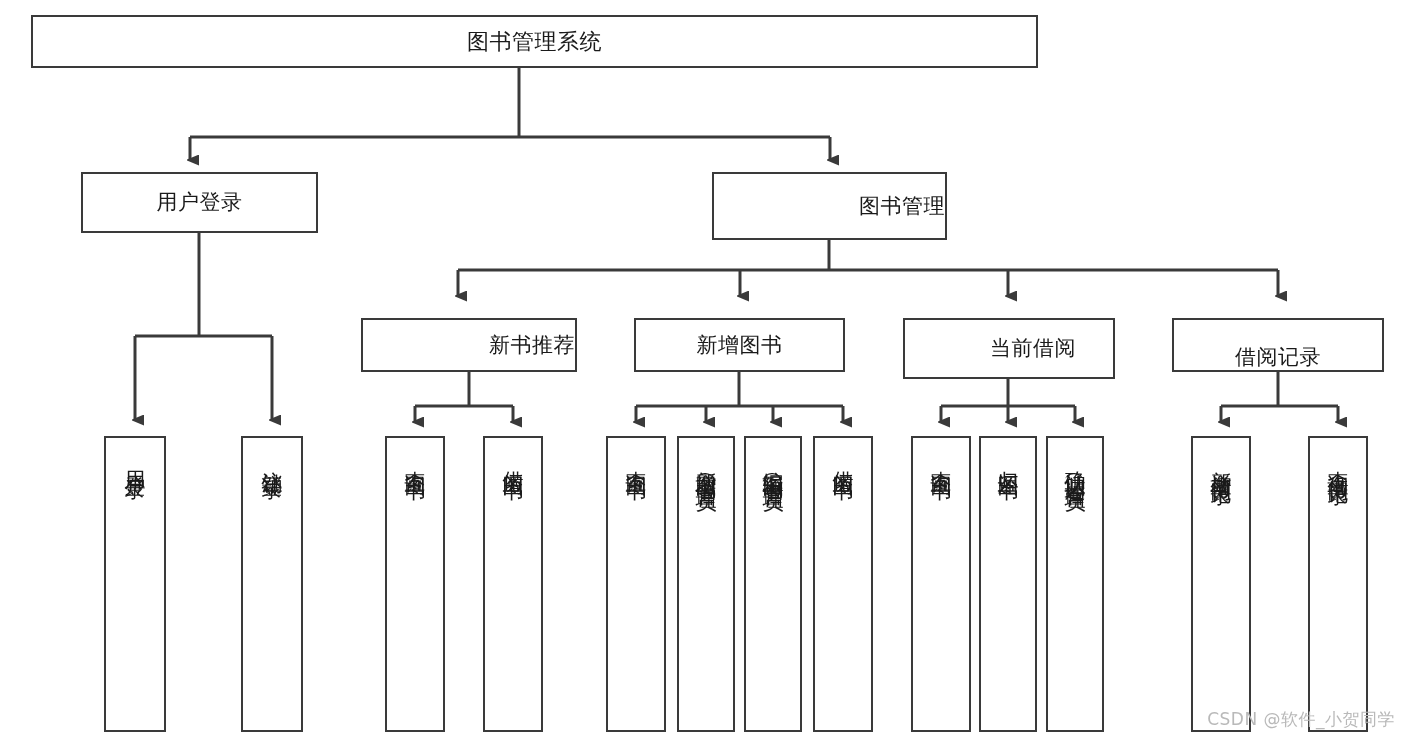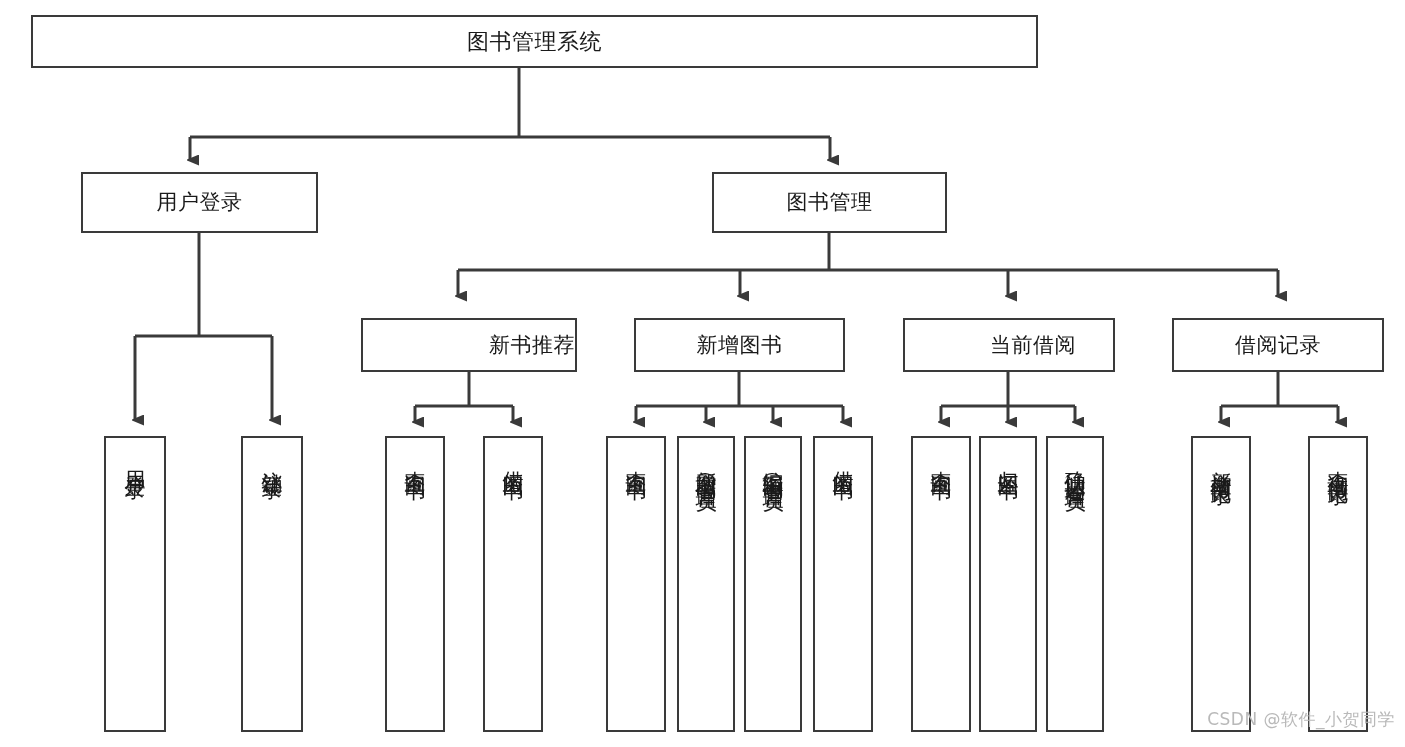--- a/index.html
+++ b/index.html
@@ -124,34 +124,34 @@
     </g>
   </svg>
 
   <div class="node horiz root" style="left:15px;top:15px;width:1007px;height:53px;margin-left:16px;">
     <span class="lbl">图书管理系统</span>
   </div>
 
   <div class="node horiz" style="left:81px;top:172px;width:237px;height:61px;">
     <span class="lbl">用户登录</span>
   </div>
-  <div class="node horiz" style="left:712px;top:172px;width:235px;height:61px;">
+  <div class="node horiz" style="left:712px;top:172px;width:235px;height:68px;justify-content:flex-end;">
     <span class="lbl">图书管理</span>
   </div>
 
   <div class="node horiz" style="left:361px;top:318px;width:216px;height:54px;justify-content:flex-end;">
     <span class="lbl">新书推荐</span>
   </div>
   <div class="node horiz" style="left:634px;top:318px;width:211px;height:54px;">
     <span class="lbl">新增图书</span>
   </div>
-  <div class="node horiz" style="left:903px;top:318px;width:212px;height:54px;padding-left:48px;">
+  <div class="node horiz" style="left:903px;top:318px;width:212px;height:61px;padding-left:48px;">
     <span class="lbl">当前借阅</span>
   </div>
-  <div class="node horiz" style="left:1172px;top:318px;width:212px;height:54px;">
+  <div class="node horiz" style="left:1172px;top:318px;width:212px;height:54px;align-items:flex-end;">
     <span class="lbl">借阅记录</span>
   </div>
 
   <div class="node vert" style="left:104px;top:436px;width:62px;height:296px;">
     <span class="lbl">用户登录</span>
   </div>
   <div class="node vert" style="left:241px;top:436px;width:62px;height:296px;">
     <span class="lbl">注销登录</span>
   </div>
 

